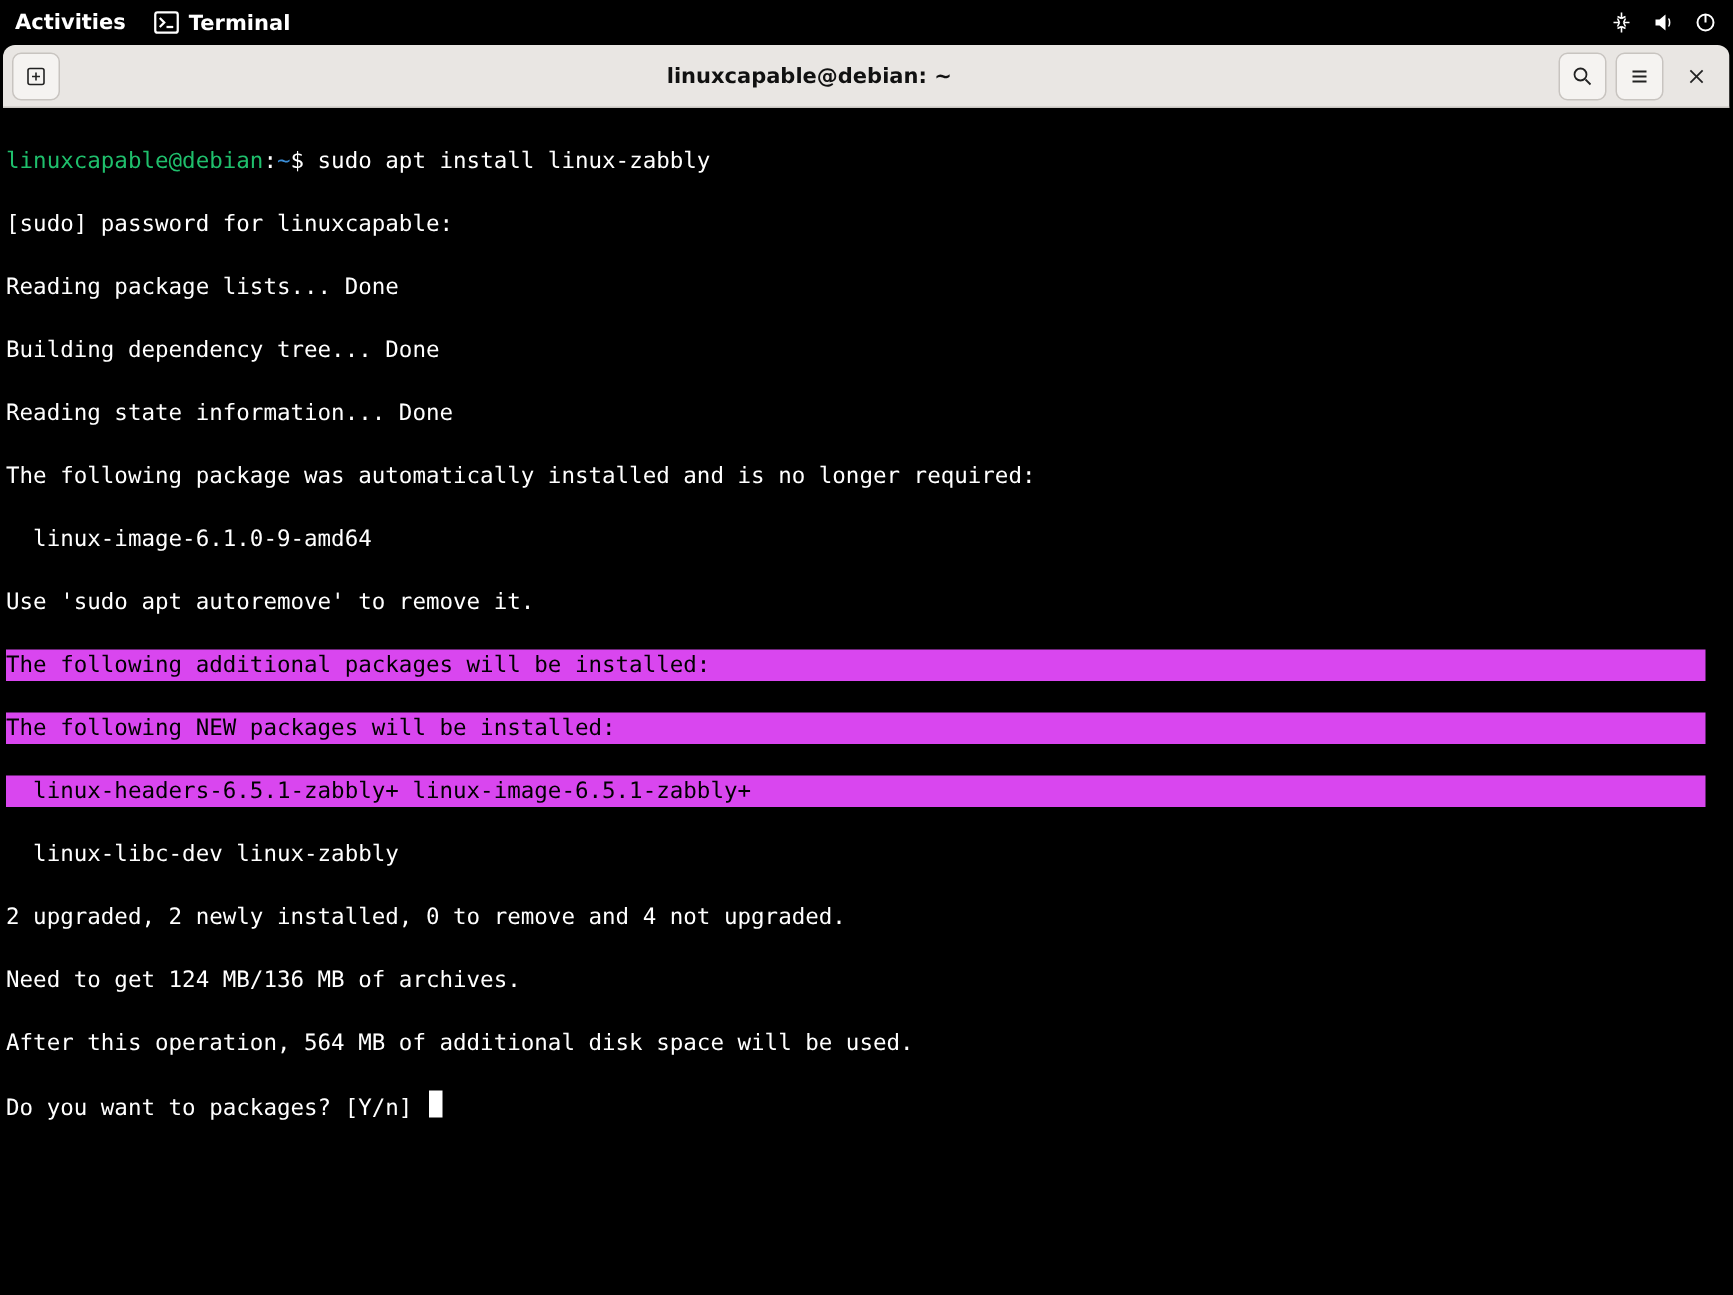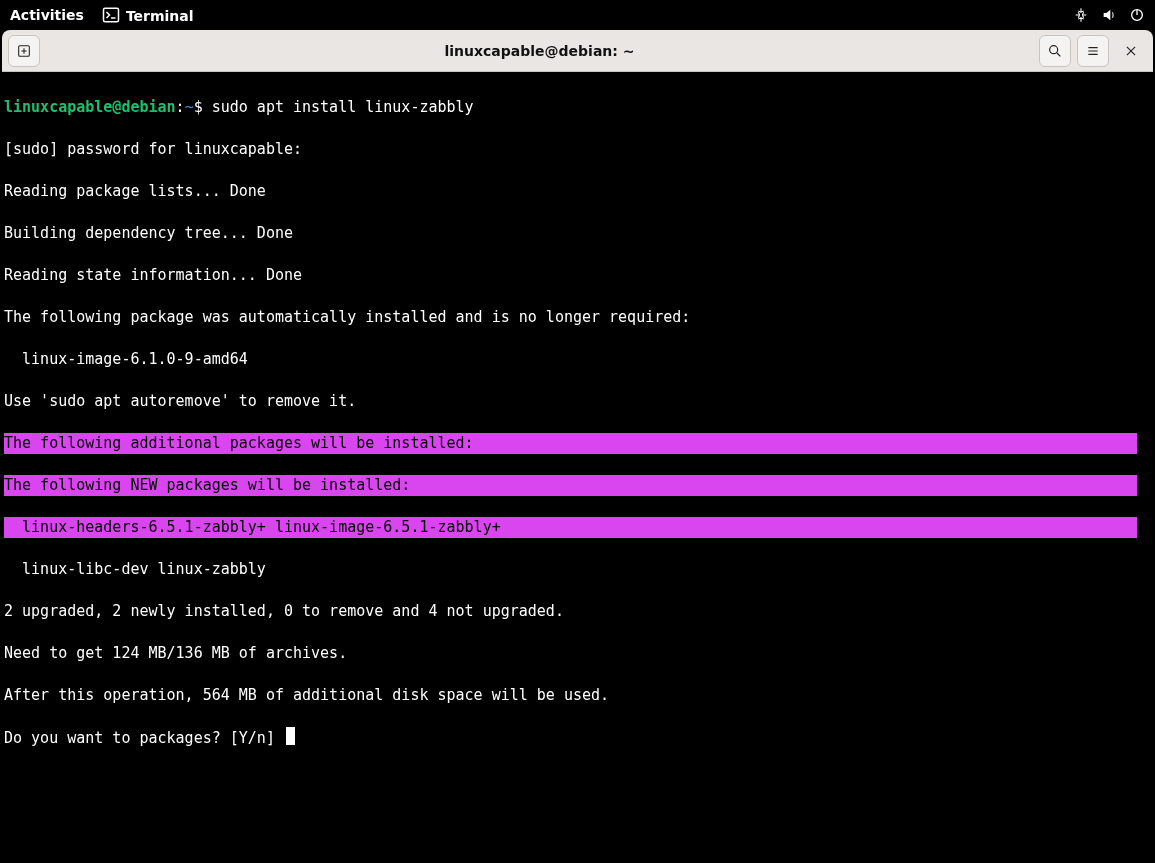--- a/index.html
+++ b/index.html
@@ -42,21 +42,21 @@
     cursor: pointer; color: #222; font-size: 16px;
   }
 
   
   .term {
     flex: 1; background: #000; color: #fff; padding: 4px 2px 2px 2px;
     font-family: "DejaVu Sans Mono", "Liberation Mono", monospace;
     font-size: 15px; line-height: 21px; position: relative;
     white-space: pre; overflow: hidden;
   }
-  .prompt-user { color: #1fbf6c; font-weight: 700; }
+  .prompt-user { color: #1fbf6c; font-weight: 400; }
   .prompt-tilde { color: #3a8ed8; }
   .term-line { display: block; }
   .hl { background: #d946ef; color: #000; display: block; }
   .hl-inner { display: inline; }
   .cursor {
     display: inline-block; width: 9px; height: 18px; background: #fff;
     vertical-align: -2px; margin-left: 2px;
   }
   .scrollbar { position: absolute; right: 0; top: 0; bottom: 0; width: 16px; display: flex; flex-direction: column; }
   .scrollbar .track { flex: 1; background: #1a1a1a; }

